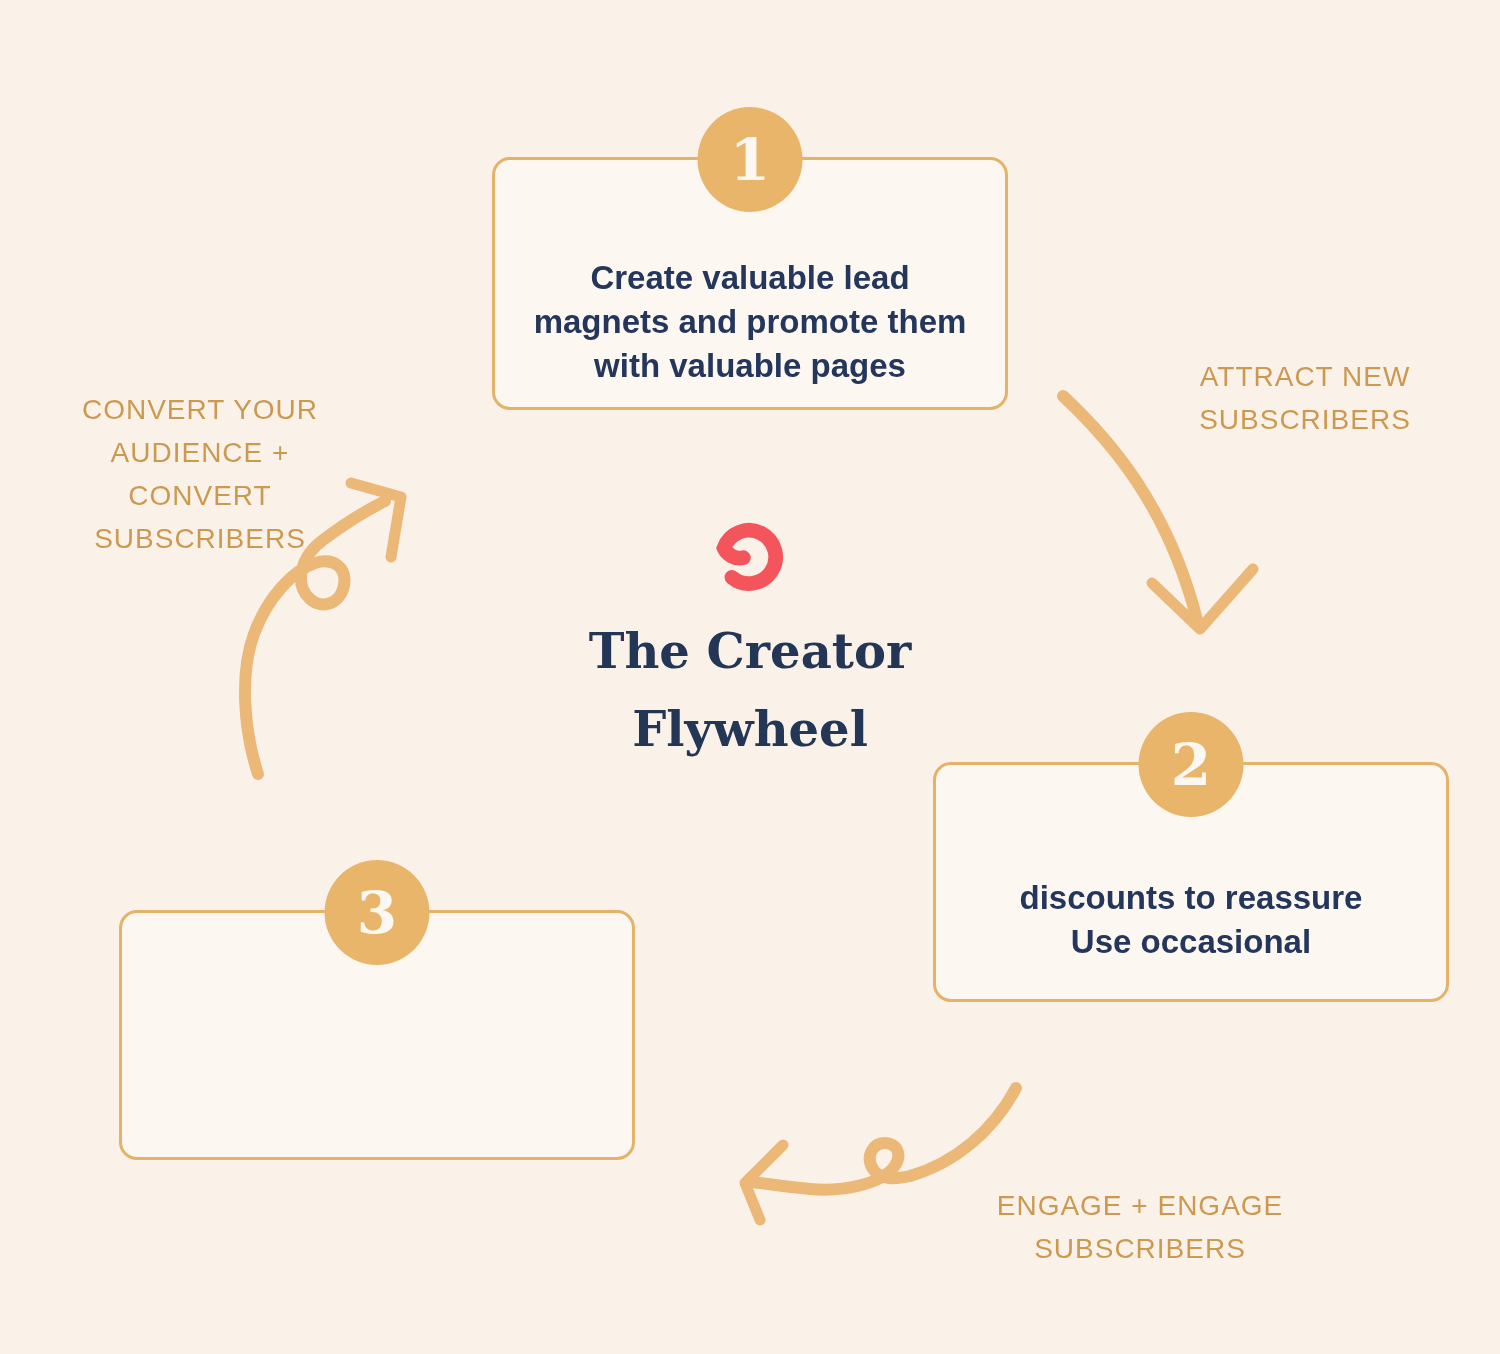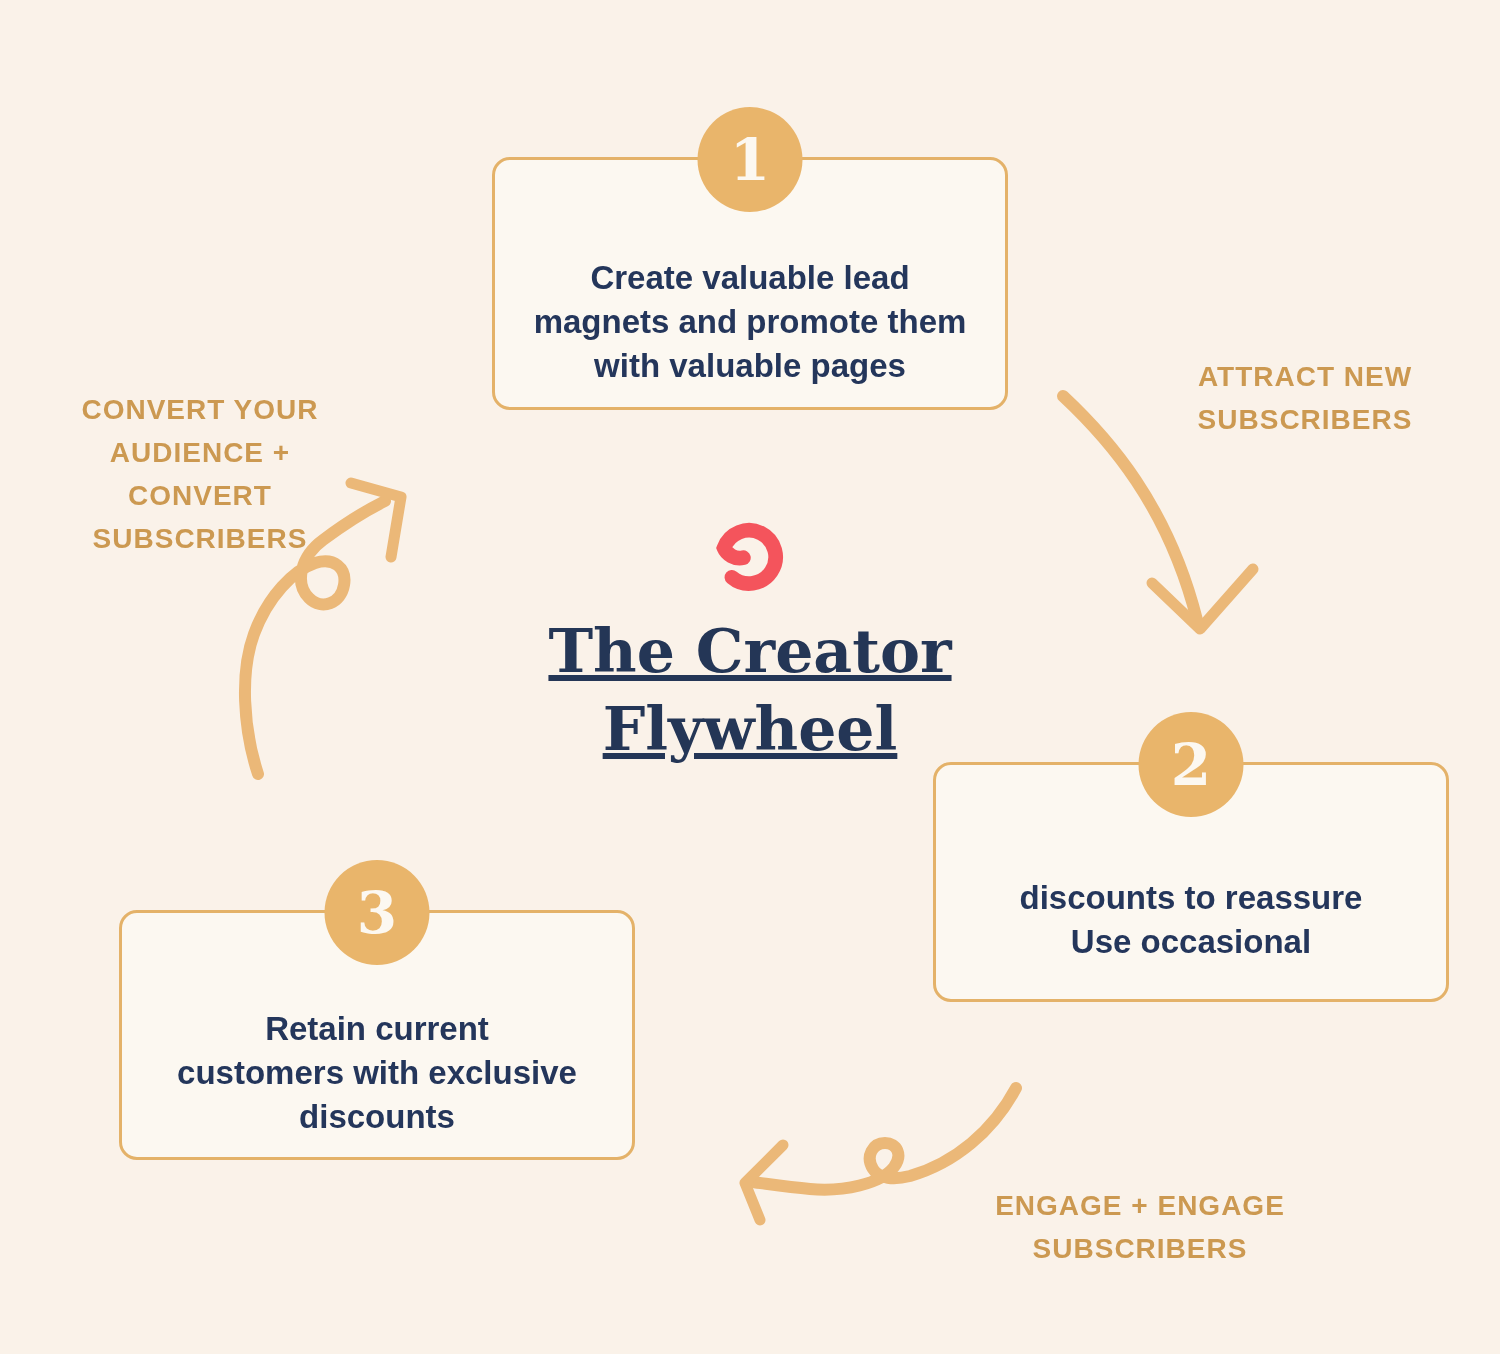--- a/index.html
+++ b/index.html
@@ -34,26 +34,26 @@
     color:#24365B; font-size:33px; line-height:44px; font-weight:600;
   }
 
   .logo-swirl { position:absolute; left:714px; top:522px; width:70px; height:70px; }
   .logo-swirl path { fill:none; stroke:#F4545C; stroke-width:21; stroke-linecap:round; }
 
   .page-title {
     position:absolute; left:450px; top:612px; width:600px;
     text-align:center; color:#243656;
     font-family:"DejaVu Serif", serif; font-weight:700;
-    font-size:60px; line-height:78px;text-decoration:underline;
+    font-size:48px; line-height:78px;
   }
 
   .hand-label {
     position:absolute; text-align:center;
-    color:#CC9951; font-weight:700; letter-spacing:1px;
+    color:#CC9951; font-weight:400; letter-spacing:1px;
     font-size:28px; line-height:43px;
   }
   .label-attract { left:1150px; top:355px; width:310px; }
   .label-engage  { left:955px;  top:1184px; width:370px; }
   .label-delight { left:40px;   top:388px; width:320px; }
 </style>
 </head>
 <body>
 
 <div class="canvas">
@@ -88,25 +88,20 @@
     <div class="step-text">
       <div>discounts to reassure</div>
       <div>Use occasional</div>
     </div>
   </div>
 
   <div class="step-box box3">
     <div class="num-circle">
       <span>3</span>
     </div>
-    <div class="step-text">
-      <div>Retain current</div>
-      <div>customers with exclusive</div>
-      <div>discounts</div>
-    </div>
   </div>
 
   <svg class="logo-swirl" viewBox="0 0 100 100" xmlns="http://www.w3.org/2000/svg">
     <path d="M 25.6 79 A 38 38 0 1 0 14.3 37 C 18 46, 30 54, 42 51"></path>
   </svg>
   <div class="page-title">
     <div>The Creator</div>
     <div>Flywheel</div>
   </div>
 

